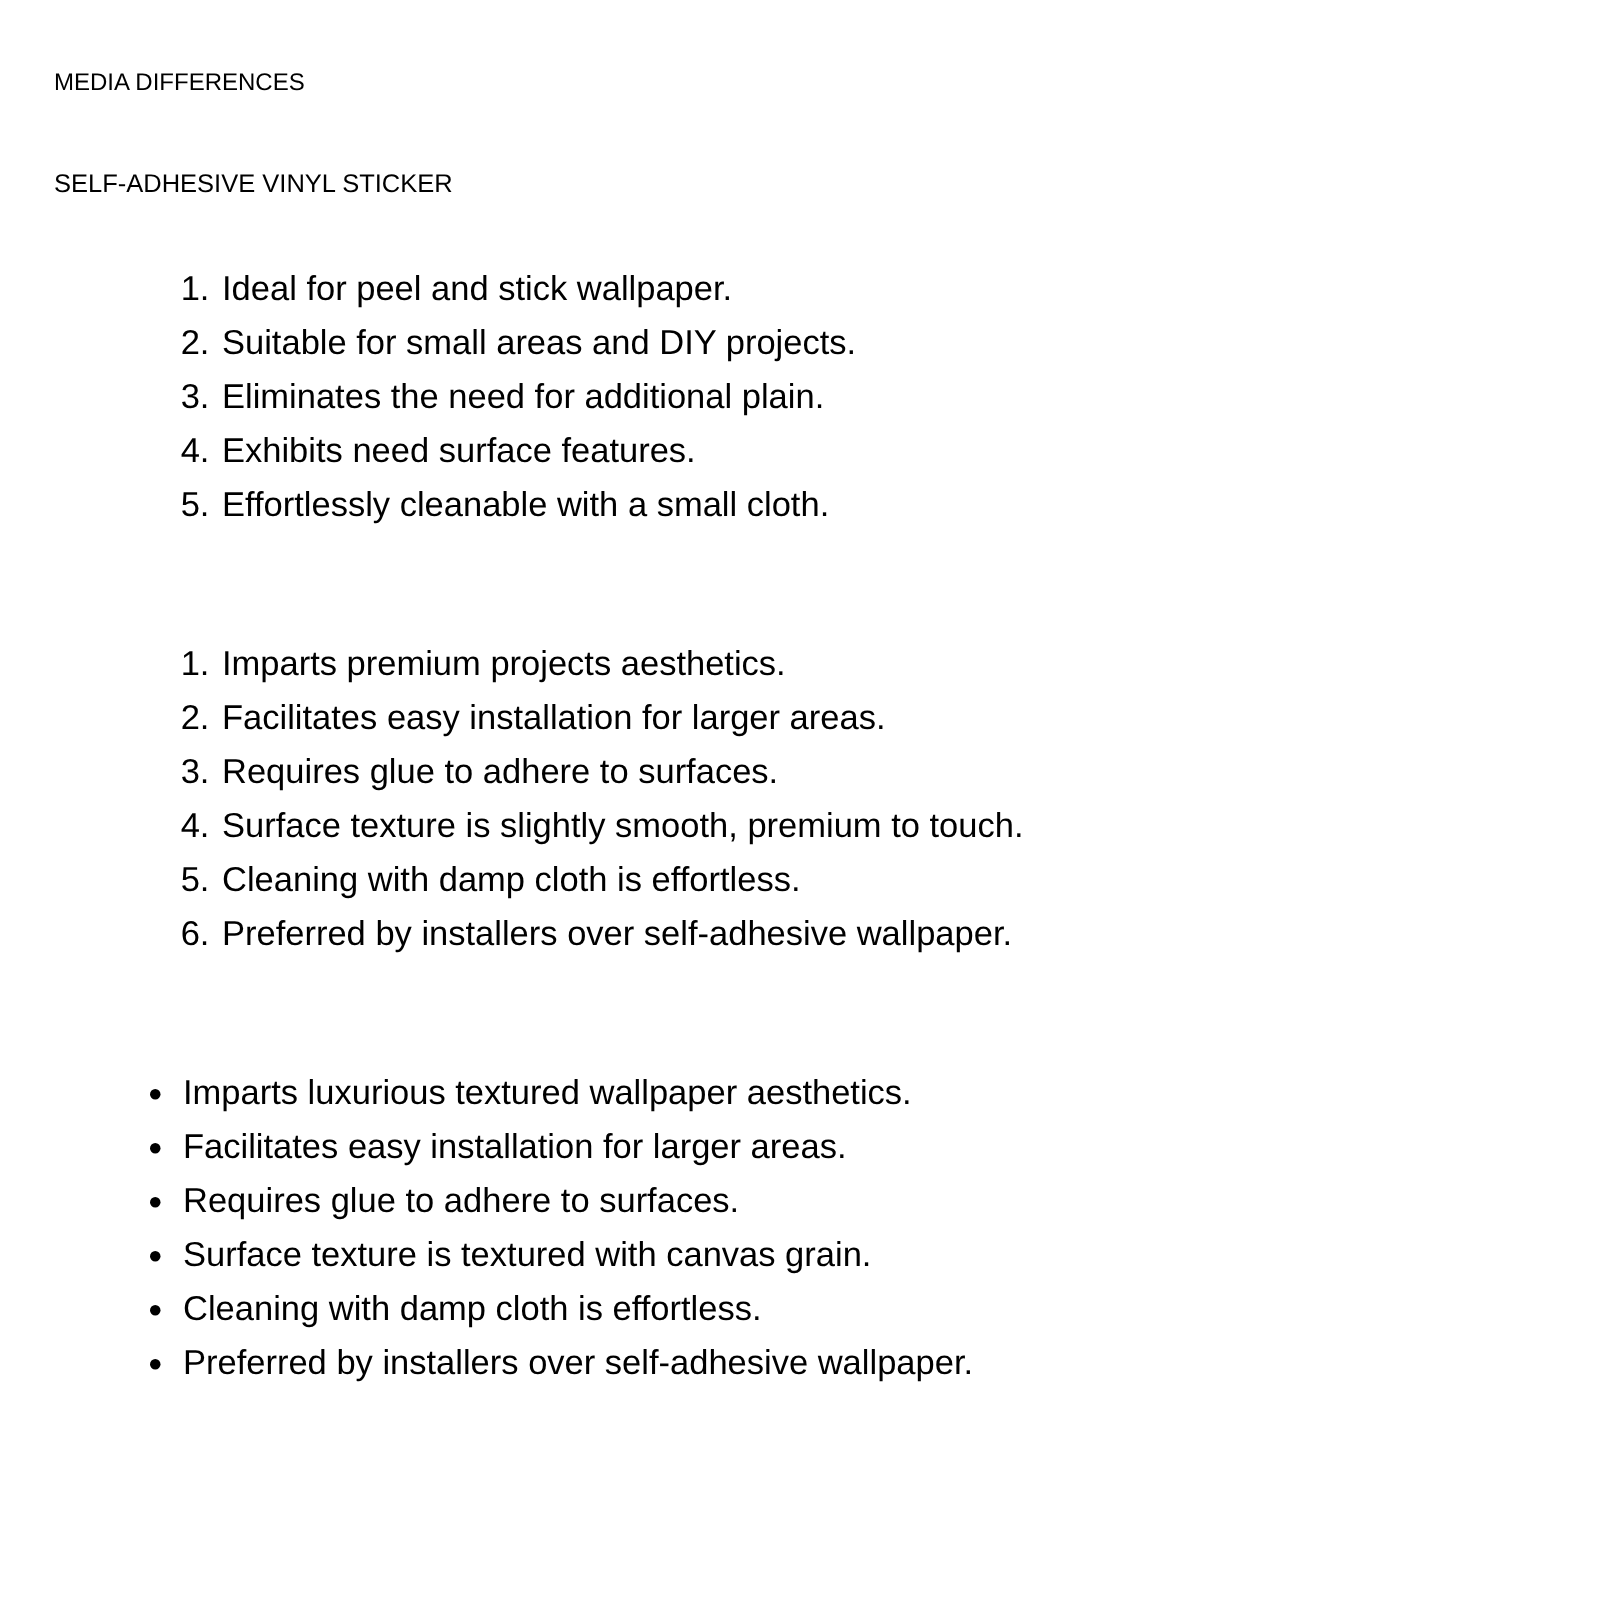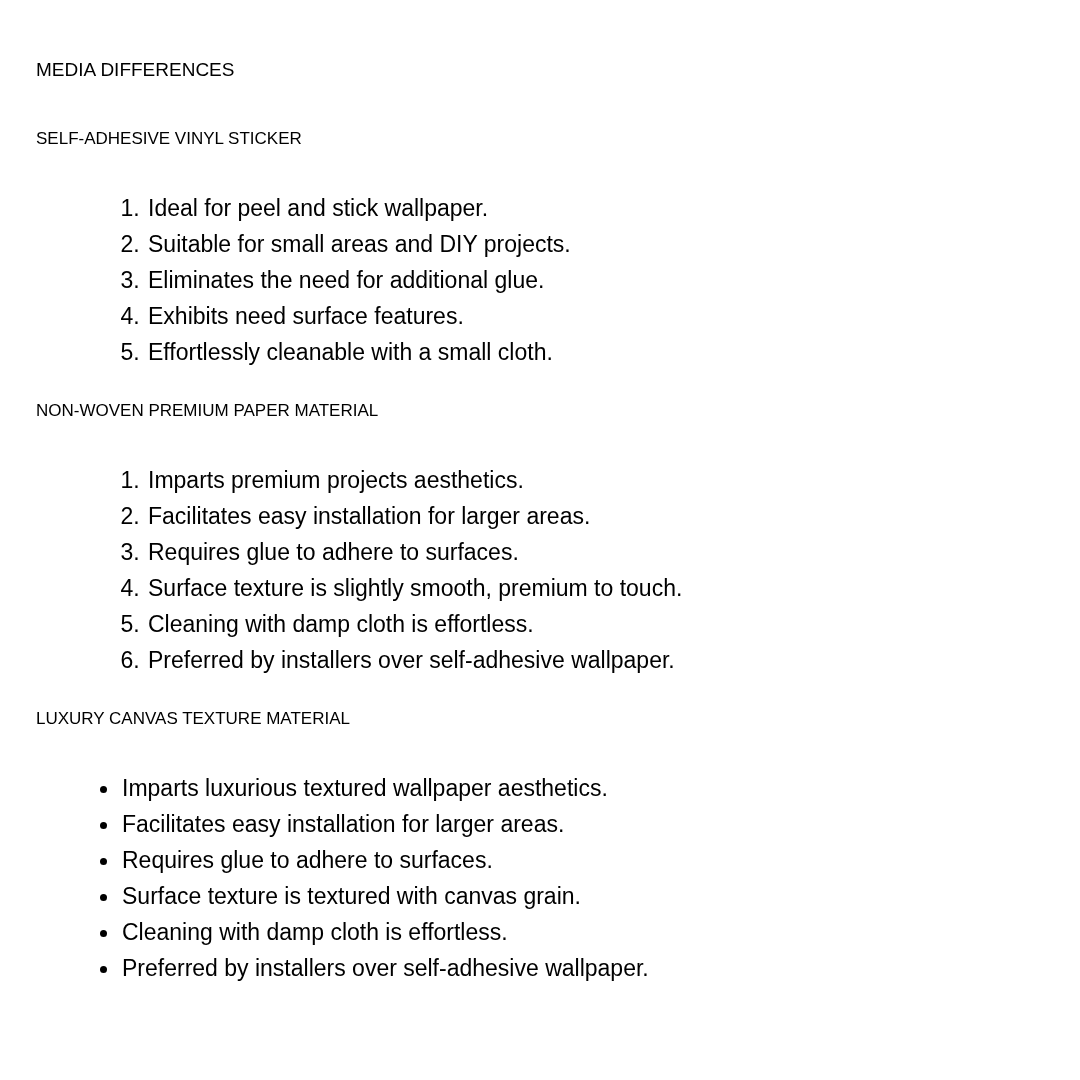--- a/index.html
+++ b/index.html
@@ -14,24 +14,24 @@
     color: #000000;
     overflow: hidden;
   }
   .page {
     box-sizing: border-box;
     width: 1080px;
     height: 1080px;
     padding: 44px 36px 0 36px;
   }
   .doc-title {
-    font-size: 19px;
+    font-size: 16px;
     line-height: 1.3;
     font-weight: 400;
-    margin: 12px 0 0 0;
+    margin: 0 0 0 0;
     padding-top: 2px;
   }
   .section {
     margin-top: 0;
   }
   .section-heading {
     font-size: 17px;
     line-height: 1.3;
     font-weight: 400;
     margin: 0;
@@ -66,45 +66,43 @@
   <h1 class="doc-title">MEDIA DIFFERENCES</h1>
 
   <div class="gap-after-title"></div>
 
   <div class="section">
     <h2 class="section-heading">SELF-ADHESIVE VINYL STICKER</h2>
     <div class="gap-after-heading"></div>
     <ol class="list">
       <li><span>Ideal for peel and stick wallpaper.</span></li>
       <li><span>Suitable for small areas and DIY projects.</span></li>
-      <li><span>Eliminates the need for additional glue.</span></li>
+      <li><span>Eliminates the need for additional plain.</span></li>
       <li><span>Exhibits need surface features.</span></li>
       <li><span>Effortlessly cleanable with a small cloth.</span></li>
     </ol>
   </div>
 
   <div class="gap-after-list"></div>
 
   <div class="section">
-    <h2 class="section-heading">NON-WOVEN PREMIUM PAPER MATERIAL</h2>
     <div class="gap-after-heading"></div>
     <ol class="list">
       <li><span>Imparts premium projects aesthetics.</span></li>
       <li><span>Facilitates easy installation for larger areas.</span></li>
       <li><span>Requires glue to adhere to surfaces.</span></li>
       <li><span>Surface texture is slightly smooth, premium to touch.</span></li>
       <li><span>Cleaning with damp cloth is effortless.</span></li>
       <li><span>Preferred by installers over self-adhesive wallpaper.</span></li>
     </ol>
   </div>
 
   <div class="gap-after-list"></div>
 
   <div class="section">
-    <h2 class="section-heading">LUXURY CANVAS TEXTURE MATERIAL</h2>
     <div class="gap-after-heading"></div>
     <ul class="list">
       <li><span>Imparts luxurious textured wallpaper aesthetics.</span></li>
       <li><span>Facilitates easy installation for larger areas.</span></li>
       <li><span>Requires glue to adhere to surfaces.</span></li>
       <li><span>Surface texture is textured with canvas grain.</span></li>
       <li><span>Cleaning with damp cloth is effortless.</span></li>
       <li><span>Preferred by installers over self-adhesive wallpaper.</span></li>
     </ul>
   </div>

